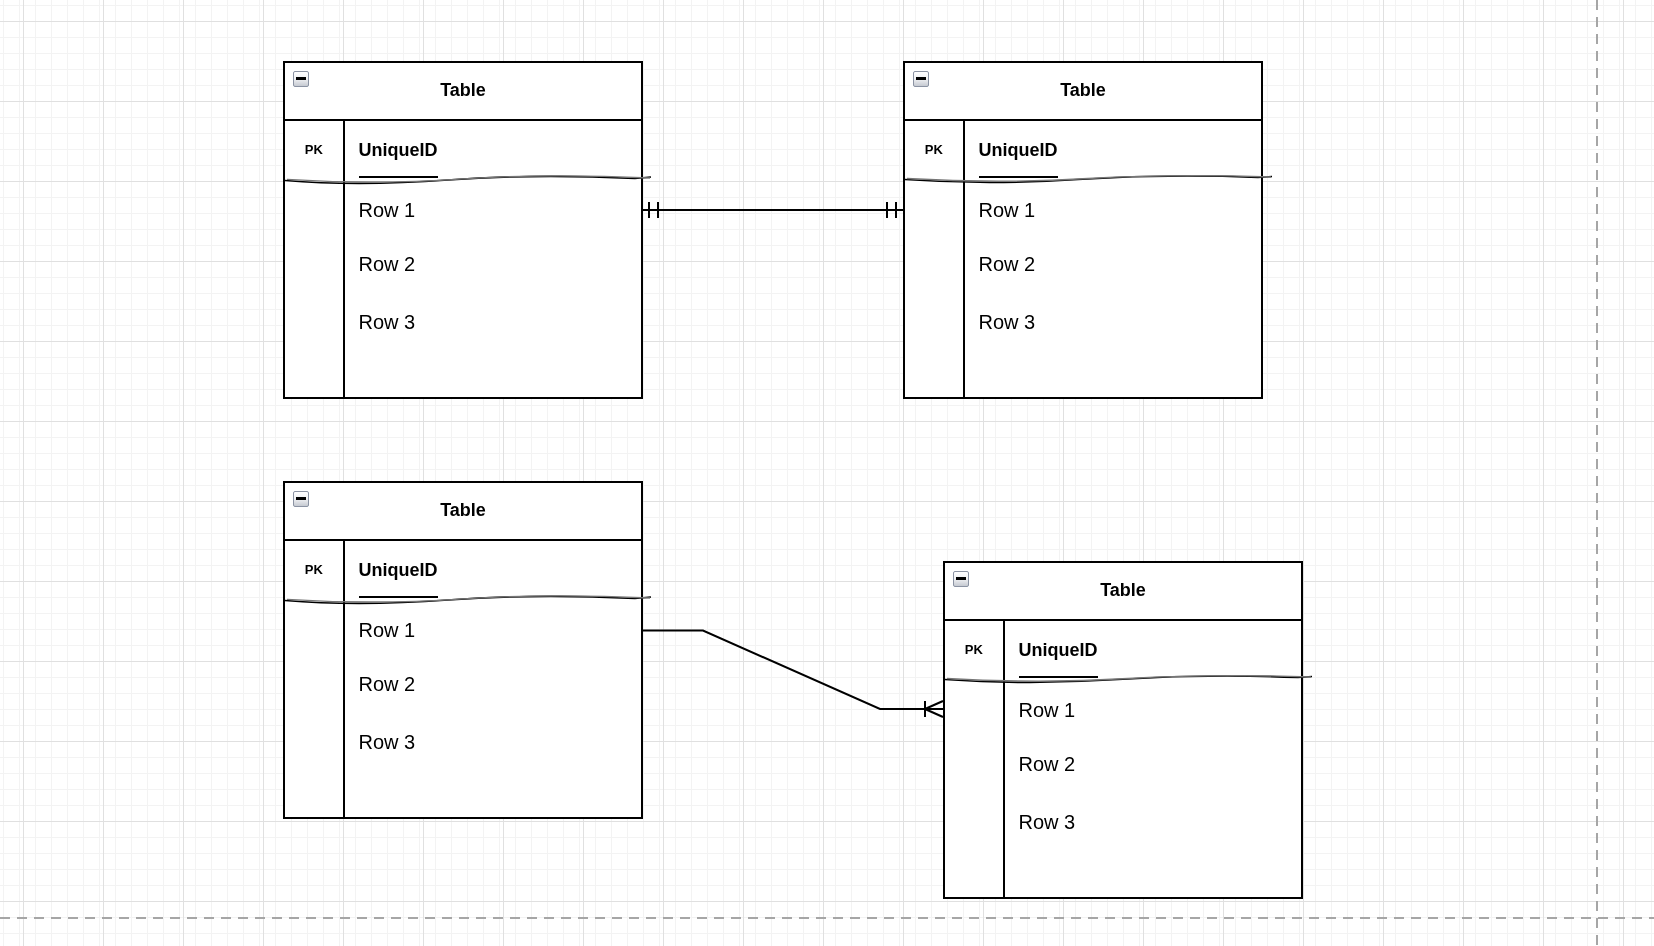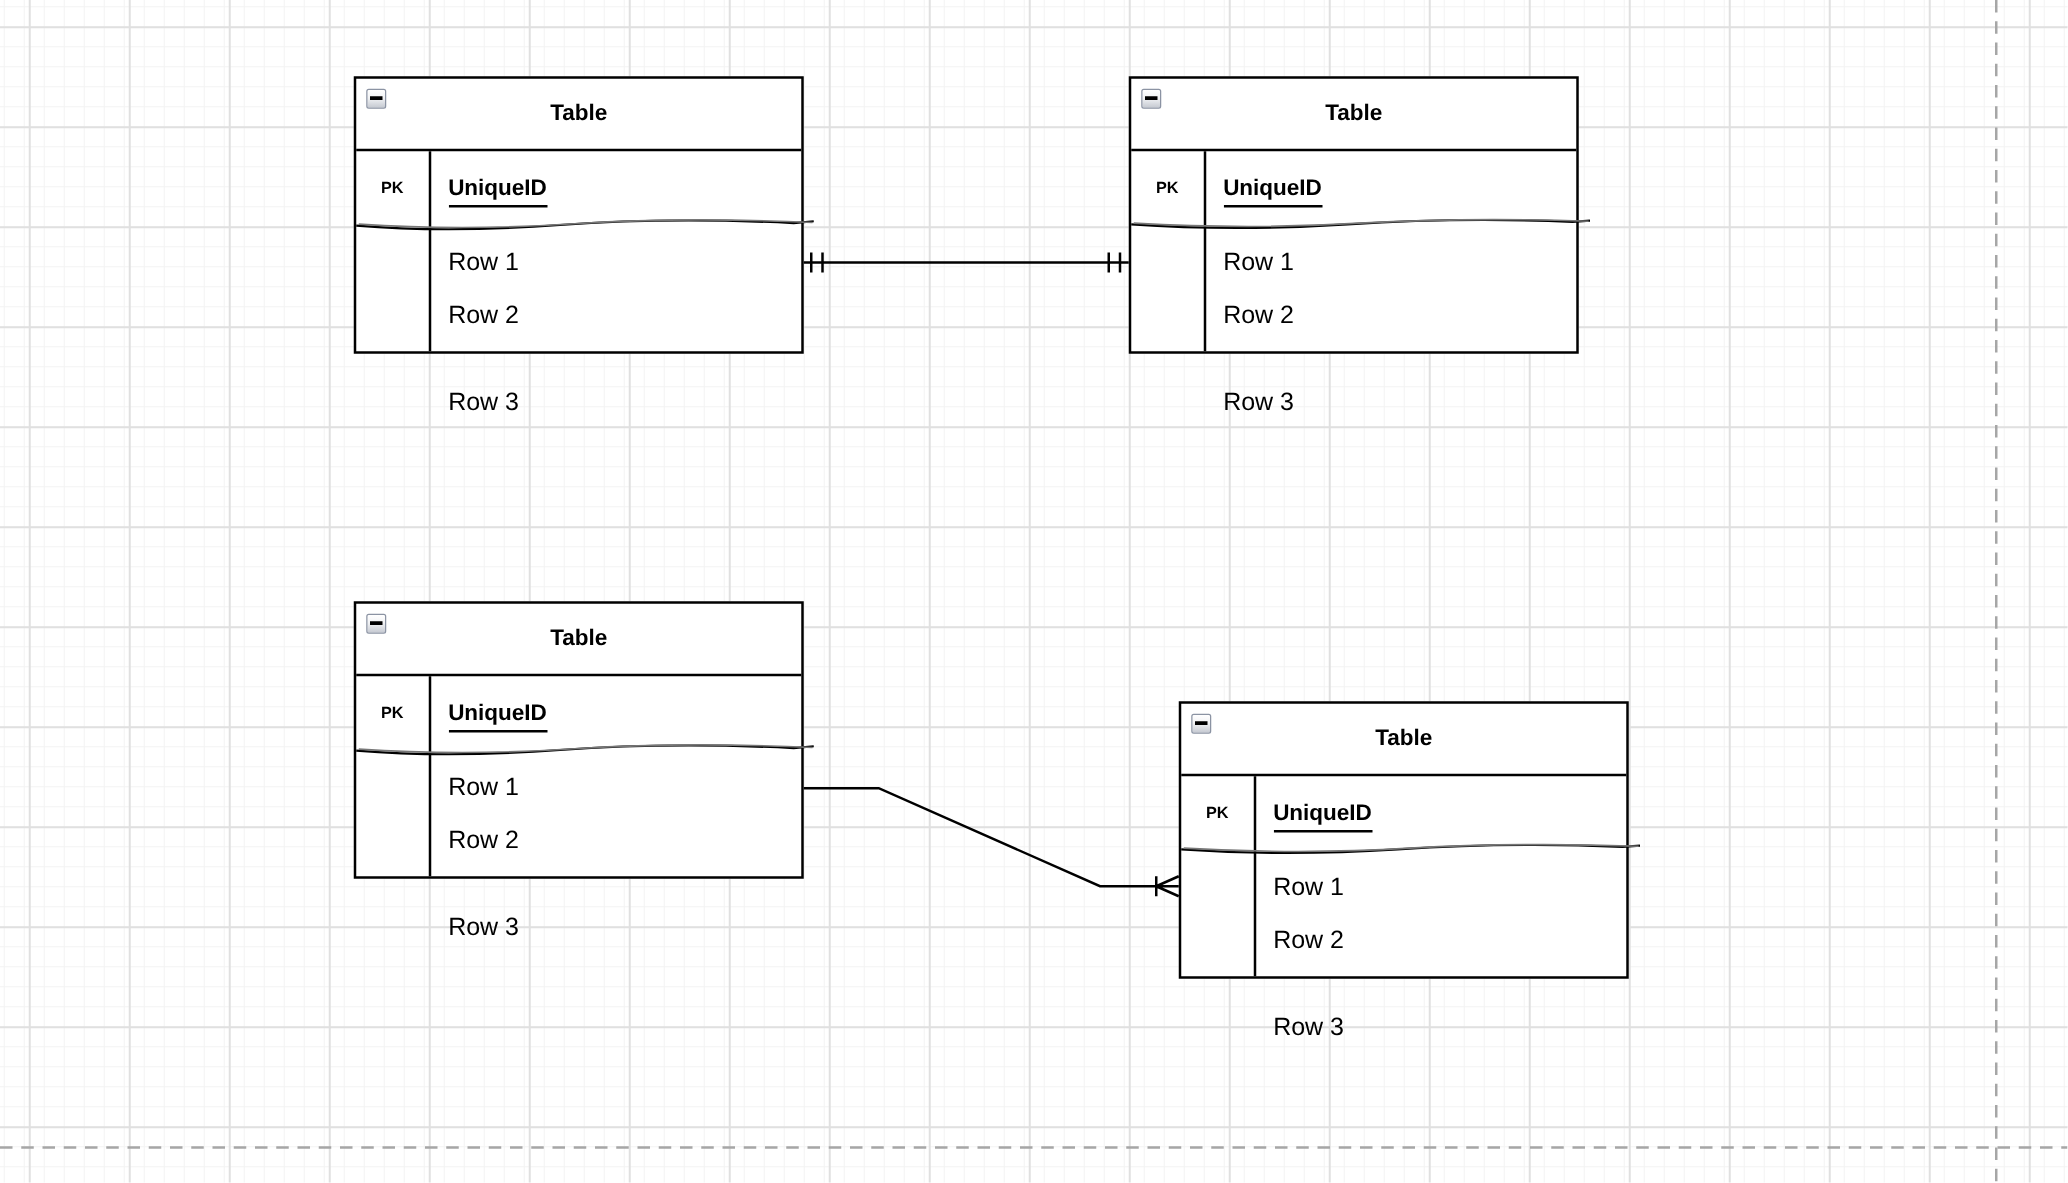--- a/index.html
+++ b/index.html
@@ -15,21 +15,21 @@
     background-image:
       linear-gradient(to right,#e0e0e0 1.5px,transparent 1.5px),
       linear-gradient(to bottom,#e0e0e0 1.5px,transparent 1.5px),
       linear-gradient(to right,#f3f3f3 1px,transparent 1px),
       linear-gradient(to bottom,#f3f3f3 1px,transparent 1px);
     background-size:80px 80px,80px 80px,16px 16px,16px 16px;
     background-position:23px 0,0 21px,3px 0,0 5px;
   }
   
   .table-shape{
-    position:absolute;width:360px;height:222px;box-sizing:border-box;
+    position:absolute;width:360px;height:338px;box-sizing:border-box;
     background:#fff;border:2.5px solid #000;
   }
   .tbl-title{
     position:absolute;left:0;right:0;top:0;height:55.5px;
     border-bottom:2.5px solid #000;
     line-height:55.5px;text-align:center;
     font-size:18px;font-weight:700;
   }
   .collapse-btn{
     position:absolute;left:7.5px;top:7.5px;width:16px;height:16px;
@@ -47,25 +47,25 @@
   }
   .pk-divider{
     position:absolute;left:57.5px;top:58px;bottom:0;width:2px;background:#000;
   }
   .field-cell{
     position:absolute;left:73.5px;top:0;right:4px;height:100%;
     font-size:18px;line-height:58.5px;white-space:nowrap;overflow:hidden;
   }
   .pk-row .field-cell{font-weight:700;}
   .pk-row .field-cell .u{
-    display:inline-block;border-bottom:2.5px solid #000;padding-bottom:3px;line-height:normal;
+    display:inline-block;border-bottom:2.5px solid #000;padding-bottom:15px;line-height:normal;
   }
   .data-row{position:absolute;left:0;right:0;height:60px;}
   .data-row .field-cell{font-weight:400;font-size:20px;line-height:60px;}
-  .row-1{top:116.5px;} .row-2{top:159px;} .row-3{top:231px;height:56.5px;}
+  .row-1{top:116.5px;} .row-2{top:171px;} .row-3{top:231px;height:56.5px;}
   .row-3 .field-cell{line-height:56.5px;}
   .wave{position:absolute;left:-2.5px;top:110px;width:370px;height:14px;overflow:visible;}
   
   .edges{position:absolute;left:0;top:0;width:1654px;height:946px;pointer-events:none;}
 </style>
 </head>
 <body>
 
 <div class="canvas">
 

